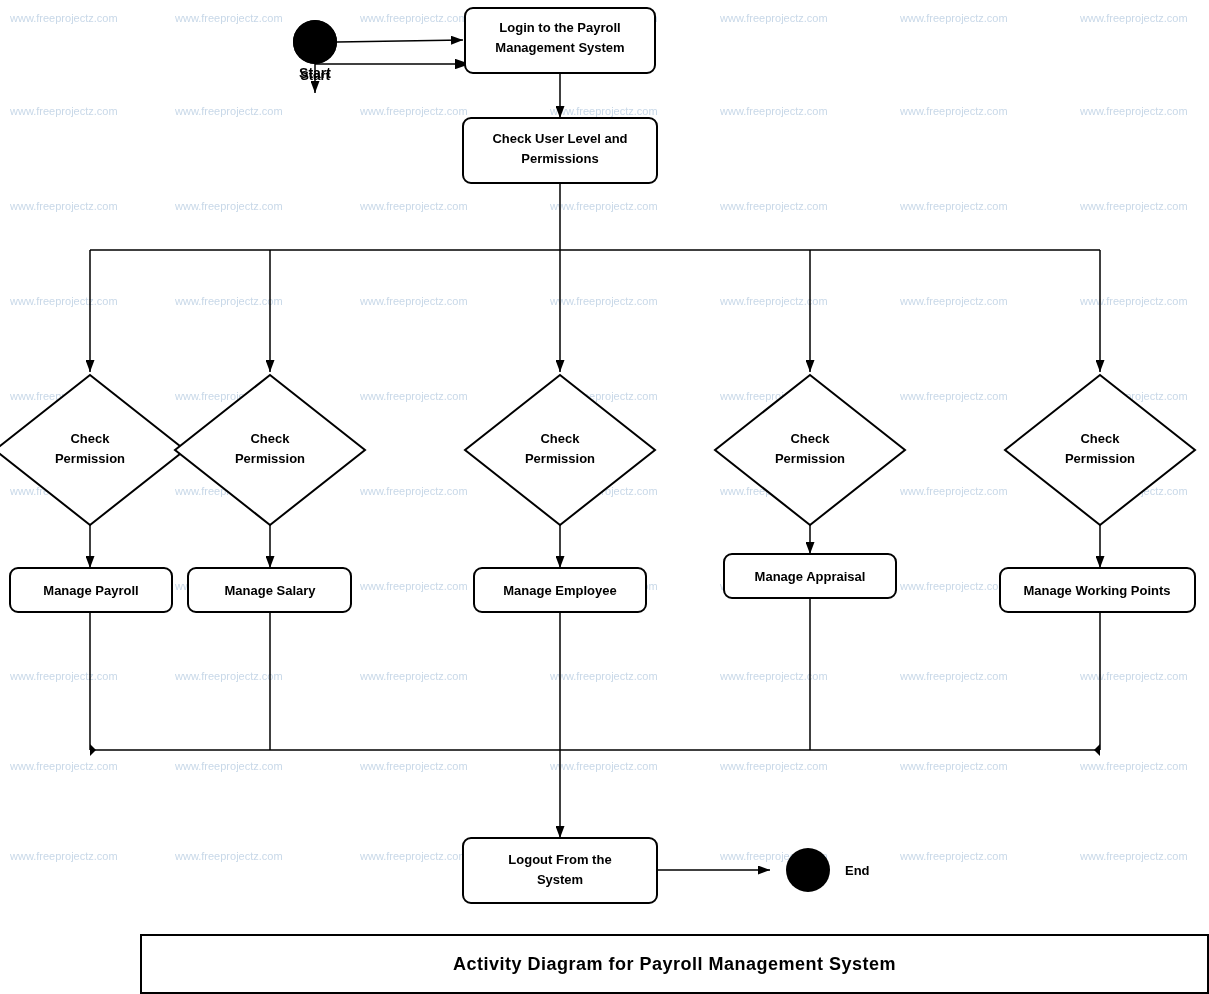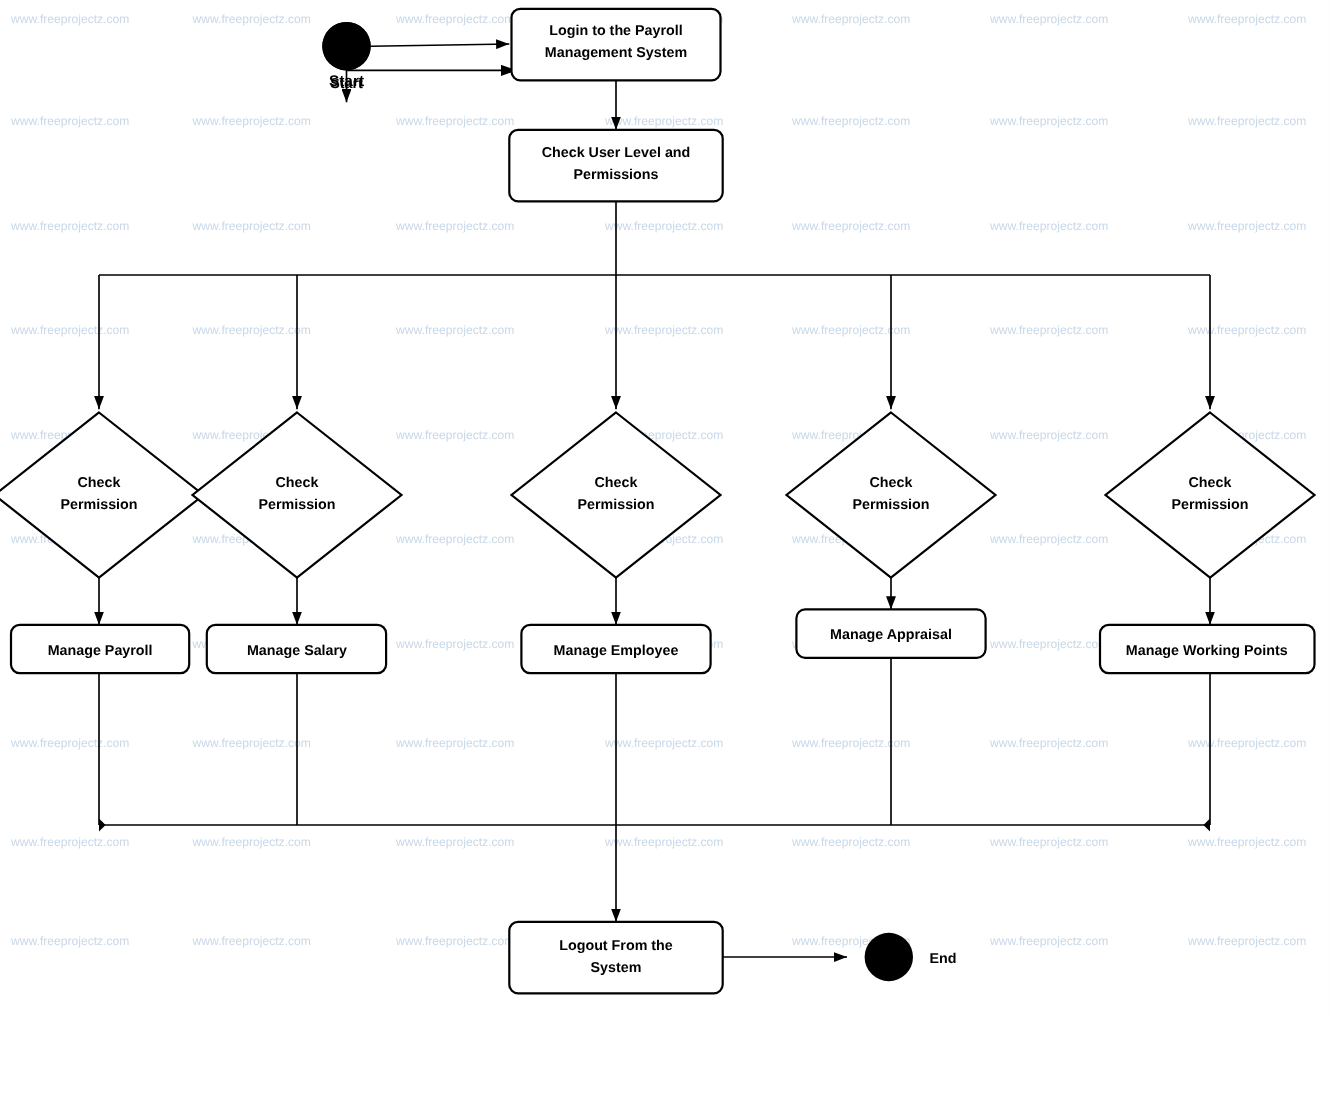--- a/index.html
+++ b/index.html
@@ -255,14 +255,17 @@
     <line x1="657" y1="870" x2="770" y2="870" stroke="#000" stroke-width="1.5" marker-end="url(#arr)"></line>
 
     <circle cx="808" cy="870" r="22" fill="#000"></circle>
     <text x="845" y="875" text-anchor="start" font-size="13" font-family="Arial" font-weight="bold" fill="#000">End</text>
 
     <polygon points="90,744 90,756 96,750" fill="#000"></polygon>
     <polygon points="1100,744 1100,756 1094,750" fill="#000"></polygon>
 
   </svg>
 
+  <div class="title-bar">
+    <span class="title-bar-text">Activity Diagram for Payroll Management System</span>
+  </div>
 
 </div>
 
 </body></html>

